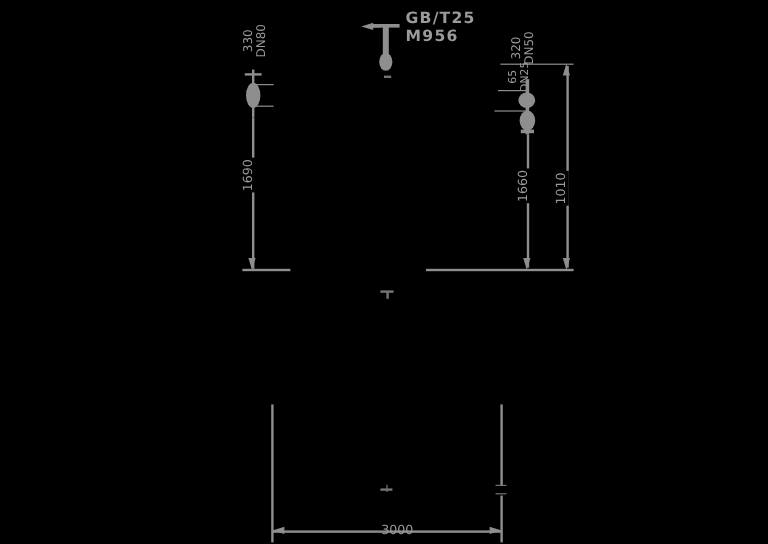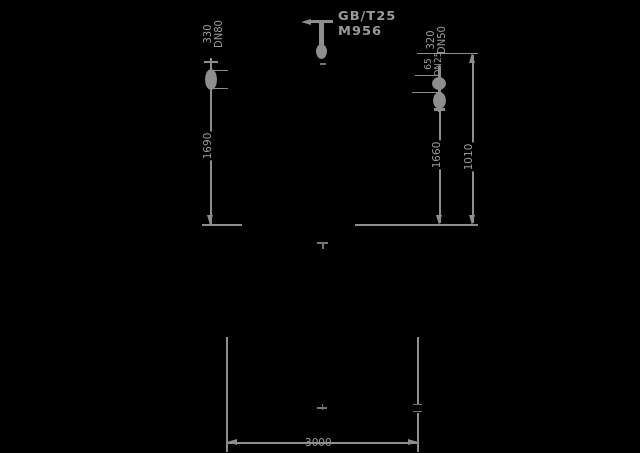--- a/index.html
+++ b/index.html
@@ -112,15 +112,15 @@
 
   <div class="v" style="left:226px;top:337px;height:115px;"></div>
   <div class="v" style="left:417px;top:337px;height:68px;"></div>
   <div class="v" style="left:417px;top:413px;height:39px;"></div>
   <div class="h thin mark" style="left:413px;top:404px;width:9px;"></div>
   <div class="h thin mark" style="left:413px;top:411px;width:9px;"></div>
 
   <div class="h" style="left:227px;top:442px;width:191px;"></div>
   <div class="arr arr-left" style="left:227px;top:439px;"></div>
   <div class="arr arr-right" style="left:408px;top:439px;"></div>
-  <div class="htext" style="left:305px;top:436px;width:52px;">3000</div>
+  <div class="htext" style="left:305px;top:436px;width:52px;text-align:center;">3000</div>
 
 </div>
 
 </body></html>

